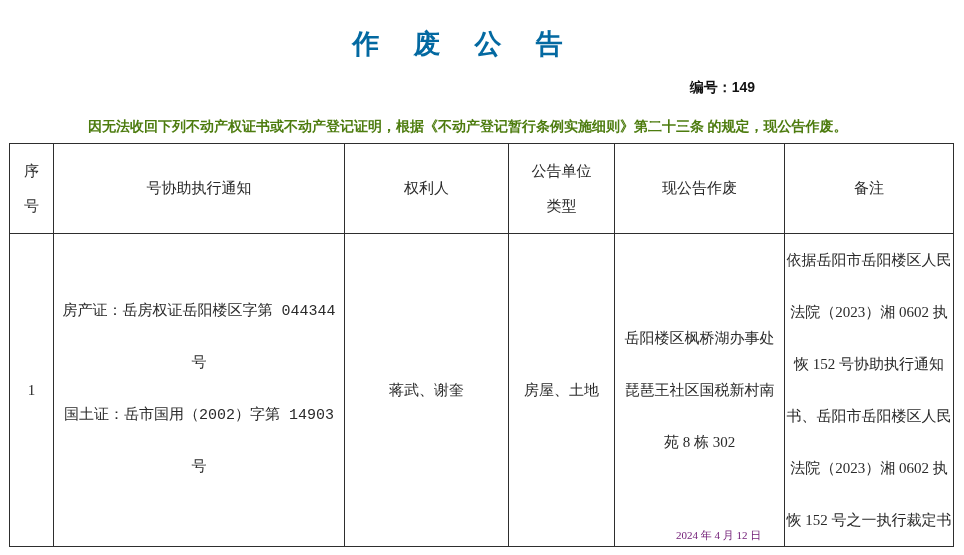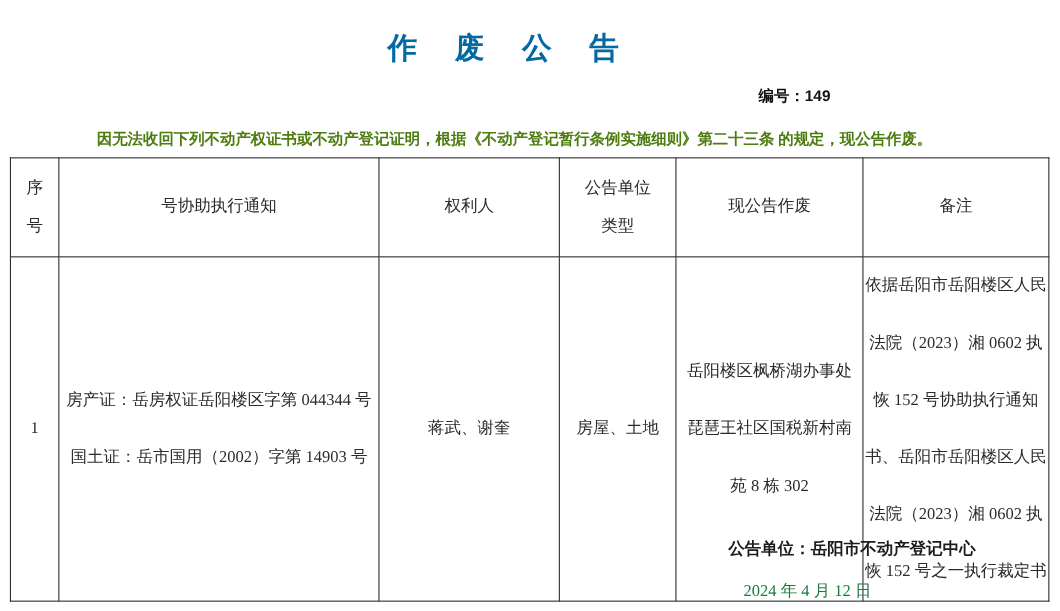--- a/index.html
+++ b/index.html
@@ -38,29 +38,29 @@
   table.notice th, table.notice td {
     border: 1px solid #2e2e2e;
     vertical-align: middle; text-align: center;
     font-weight: 400; padding: 0;
     white-space: pre-line; overflow: hidden;
   }
   table.notice thead tr { height: 90px; }
   table.notice th { line-height: 35px; }
   table.notice tbody tr { height: 241px; }
   table.notice td { line-height: 52px; }
-  td.cell-cert { text-align: left; padding-left: 10px; }
+  td.cell-cert { text-align: left; padding-left: 10px; font-family: Liberation Mono, monospace; }
   .footer-issuer {
     position: absolute; top: 490px; left: 662px;
     font-size: 15px; font-weight: 700; color: #1c1c1c;
     white-space: nowrap;
   }
   .footer-date {
     position: absolute; top: 528px; left: 676px;
-    font-size: 15px; color: #15803d; white-space: nowrap;
+    font-size: 11px; color: #701a75; white-space: nowrap;
   }
 </style>
 </head>
 <body>
 
 <div class="page">
 
   <div class="doc-title">作 废 公 告</div>
 
   <div class="doc-number">编号：149</div>
@@ -101,17 +101,16 @@
         <td class="cell-remarks">依据岳阳市岳阳楼区人民
 法院（2023）湘 0602 执
 恢 152 号协助执行通知
 书、岳阳市岳阳楼区人民
 法院（2023）湘 0602 执
 恢 152 号之一执行裁定书</td>
       </tr>
     </tbody>
   </table>
 
-  <div class="footer-issuer">公告单位：岳阳市不动产登记中心</div>
 
   <div class="footer-date">2024 年 4 月 12 日</div>
 
 </div>
 
 </body></html>

